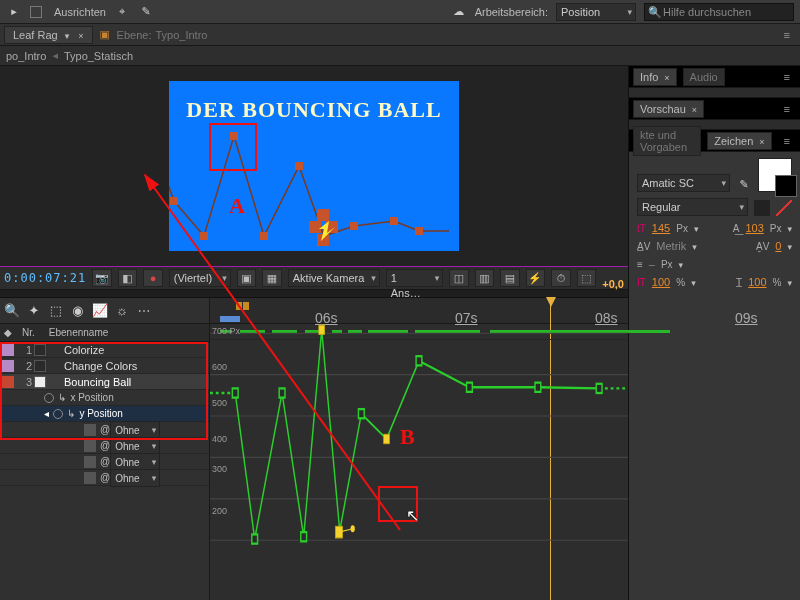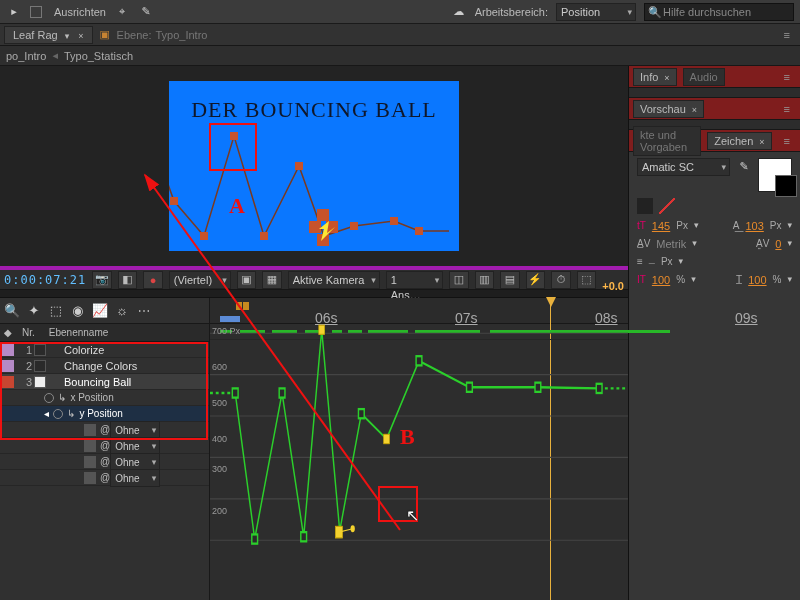--- a/index.html
+++ b/index.html
@@ -24,27 +24,27 @@
   .crumb-row .sep { color:#666;}
 
   
   .main { display:flex; height:calc(100% - 24px - 22px - 20px); }
   .left { flex:1; display:flex; flex-direction:column; border-right:1px solid #111; }
   .right { width:210px; background:#333; display:flex; flex-direction:column; }
 
   
   .viewer { flex:0 0 200px; background:#232323; position:relative; display:flex; align-items:center; justify-content:center; }
   .canvas { width:290px; height:170px; background:#0a77ff; position:relative; }
-  .bb-title { position:absolute; top:16px; left:0; right:0; text-align:center; font-family:"Brush Script MT","Comic Sans MS",cursive; font-size:22px; color:#0f172a; font-weight:normal; letter-spacing:1px;}
+  .bb-title { position:absolute; top:16px; left:0; right:0; text-align:center; font-family:"Brush Script MT","Comic Sans MS",cursive; font-size:22px; color:#fef9c3; font-weight:bold; letter-spacing:1px;}
   .path-svg { position:absolute; top:0; left:0; width:100%; height:100%; }
   .redbox { position:absolute; border:2px solid #e11; }
   .ann { position:absolute; font-size:22px; color:#e11; font-weight:bold; font-family:serif; }
 
   
-  .viewer-footer { height:24px; background:#2d2d2d; border-top:4px solid #a21caf; border-bottom:1px solid #161616; display:flex; align-items:center; padding:0 4px; gap:6px;}
+  .viewer-footer { height:24px; background:#2d2d2d; border-top:1px solid #a21caf; border-bottom:1px solid #161616; display:flex; align-items:center; padding:0 4px; gap:6px;}
   .tc { color:#62bfff; font-family:monospace; font-size:12px; letter-spacing:1px;}
   .btn { width:20px; height:18px; background:#3a3a3a; border:1px solid #222; display:inline-flex; align-items:center; justify-content:center;}
   .plus0 { color:#ffb84a; font-weight:bold; font-size:11px;margin-top:12px;}
 
   
   .mid-gap { height:8px; background:#1e1e1e; border-bottom:1px solid #111;}
 
   
   .timeline { flex:1; display:flex; background:#303030; position:relative; }
   .tl-left { width:210px; background:#303030; border-right:1px solid #181818; }
@@ -73,24 +73,24 @@
   .inds span{width:6px;height:8px;background:#c78b1f;margin-right:1px;}
   .cti { position:absolute; top:0; bottom:0; width:0; border-left:1px solid #e8b13d;}
   .cti::before { content:""; position:absolute; top:-1px; left:-5px; width:10px;height:10px; background:#e8b13d; clip-path:polygon(0 0,100% 0,50% 100%);}
   .graph { position:absolute; top:26px; left:0; right:0; bottom:0;}
   .graph svg { width:100%; height:100%;}
   .green-bar-row { height:16px; border-bottom:1px solid #262626; position:relative;}
   .green-seg { position:absolute; top:6px; height:3px; background:#28b828;}
   .axis-label { position:absolute; left:2px; font-size:9px; color:#9a9a9a;}
 
   
-  .panel-head { height:22px; background:#7f1d1d; border-bottom:1px solid #171717; display:flex; align-items:center; padding:0 4px; gap:6px; font-size:11px;}
+  .panel-head { height:22px; background:#000000; border-bottom:1px solid #171717; display:flex; align-items:center; padding:0 4px; gap:6px; font-size:11px;}
   .panel-head .tab { padding:2px 6px;}
   .char-panel { padding:6px 8px; background:#363636; flex:1; display:flex; flex-direction:column; gap:6px;}
-  .row-flex { display:flex; align-items:flex-start; gap:6px;}
+  .row-flex { display:flex; align-items:flex-end; gap:6px;}
   .color-big { width:34px;height:34px; background:#fff; border:1px solid #222; position:relative;}
   .color-big::after{content:"";position:absolute;right:-6px;bottom:-6px;width:20px;height:20px;background:#000;border:1px solid #666;}
   .num-orange { color:#e88a2a; text-decoration:underline;}
   .small-label { font-size:10px; color:#aaa;}
   .fake-svg-icon { width:16px;height:16px;display:inline-block;}
 
   
   .tooltip { position:absolute; background:#fff6c2; border:1px solid #7a6b1a; color:#333; font-size:10px; padding:2px 4px; line-height:12px; z-index:50; font-family:monospace;}
 
   .red-arrow { position:absolute; pointer-events:none; z-index:40;}
@@ -350,20 +350,21 @@
       <span class="tab-menu">≡</span>
     </div>
 
     <div class="char-panel">
       <div class="row-flex">
         <div class="select" style="flex:1"><span>Amatic SC</span></div>
         <span class="icon">✎</span>
         <div class="color-big"></div>
       </div>
       <div class="row-flex">
+        <div class="select" style="flex:1"><span>Regular</span></div>
         <span class="fake-svg-icon" style="background:#222"></span>
         <span class="fake-svg-icon" style="background:linear-gradient(135deg,transparent 45%,#d33 45%,#d33 55%,transparent 55%)"></span>
       </div>
       <div class="row-flex">
         <span class="small-label" style="color:#d06">tT</span>
         <span class="num-orange">145</span>
         <span class="small-label">Px</span>
           <span style="font-size:9px">▾</span>
         <span style="flex:1"></span>
         <span class="small-label">A͟</span>

